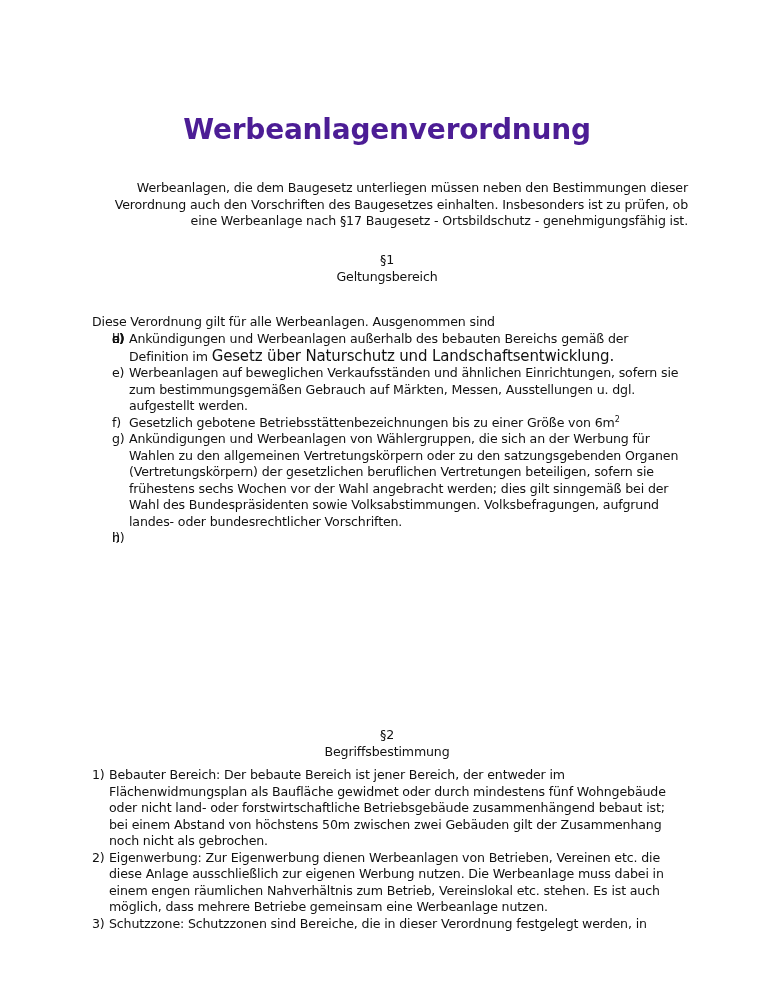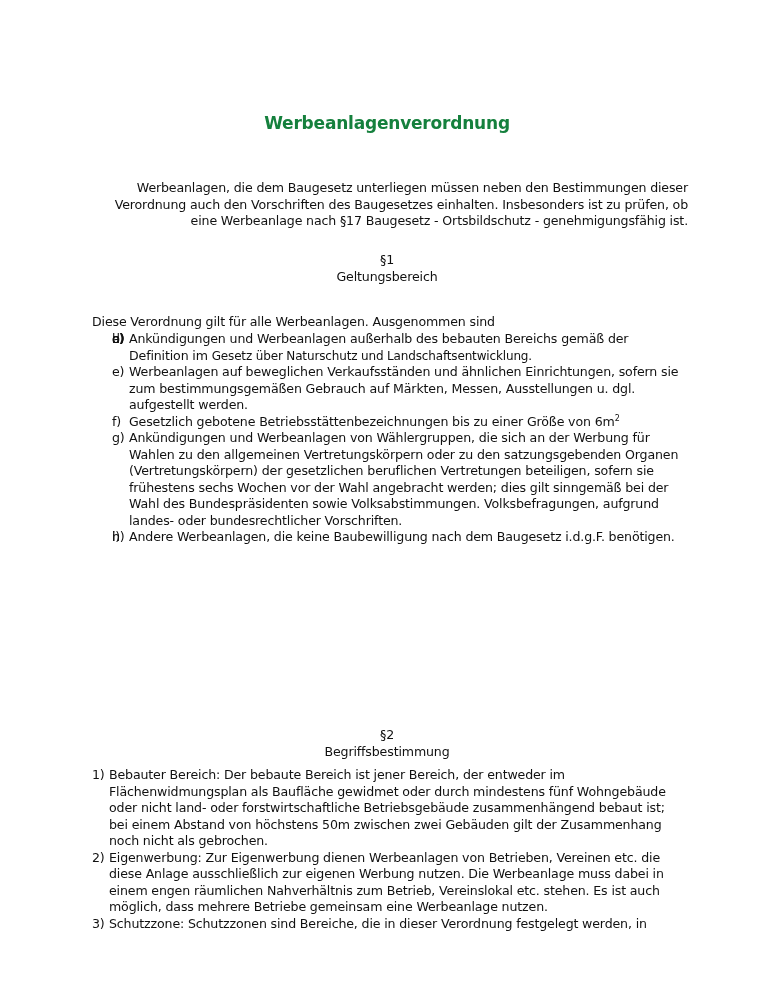--- a/index.html
+++ b/index.html
@@ -3,36 +3,36 @@
 <meta charset="utf-8">
 <style>
   html, body { margin: 0; padding: 0; background: #ffffff; }
   body {
     width: 768px; height: 994px; overflow: hidden; position: relative;
     font-family: "DejaVu Sans", sans-serif; color: #111;
   }
   .page { position: absolute; left: 92px; top: 0; width: 590px; }
   .title {
     position: absolute; left: 0; width: 590px; top: 113px; text-align: center;
-    font-family: "DejaVu Sans", sans-serif; font-weight: bold; font-size: 17px;
-    letter-spacing: -0.2px; margin: 0; color: #15803d;
+    font-family: "DejaVu Sans", sans-serif; font-weight: bold; font-size: 28px;
+    letter-spacing: -0.2px; margin: 0; color: #4c1d95;
   }
   .txt { font-size: 12.6px; line-height: 16.5px; letter-spacing: -0.15px; }
   .intro { position: absolute; left: -6px; width: 602px; top: 180px; text-align: right; margin: 0; }
   .sec-head { position: absolute; left: 0; width: 590px; text-align: center; margin: 0; }
   .sec1-head { top: 252px; }
   .sec2-head { top: 727px; }
   .lead { position: absolute; left: 0; top: 314px; margin: 0; }
   ol.alpha { position: absolute; left: 0; top: 331px; margin: 0; padding: 0; list-style: none; width: 590px; }
   ol.alpha li { position: relative; padding-left: 37px; }
   ol.alpha li .mk { position: absolute; left: 20px; top: 0; width: 16px; }
   ol.num { position: absolute; left: 0; top: 767px; margin: 0; padding: 0; list-style: none; width: 592px; }
   ol.num li { position: relative; padding-left: 17px; }
   ol.num li .mk { position: absolute; left: 0; top: 0; }
-  .small { font-size: 12px; }
+  .small { font-size: 15px; }
   sup { font-size: 8px; line-height: 0; vertical-align: 5px; }
 </style>
 </head>
 <body>
 
 <div class="page">
   <h1 class="title">Werbeanlagenverordnung</h1>
 
   <p class="intro txt">Werbeanlagen, die dem Baugesetz unterliegen müssen neben den Bestimmungen dieser Verordnung auch den Vorschriften des Baugesetzes einhalten. Insbesonders ist zu prüfen, ob eine Werbeanlage nach §17 Baugesetz - Ortsbildschutz - genehmigungsfähig ist.</p>
 
@@ -45,21 +45,21 @@
 
   <ol class="alpha txt">
     <li><span class="mk">a)</span></li>
     <li><span class="mk">b)</span></li>
     <li><span class="mk">c)</span></li>
     <li><span class="mk">d)</span><span>Ankündigungen und Werbeanlagen außerhalb des bebauten Bereichs gemäß der Definition im </span><span class="small">Gesetz über Naturschutz und Landschaftsentwicklung.</span></li>
     <li><span class="mk">e)</span><span>Werbeanlagen auf beweglichen Verkaufsständen und ähnlichen Einrichtungen, sofern sie zum bestimmungsgemäßen Gebrauch auf Märkten, Messen, Ausstellungen u. dgl. aufgestellt werden.</span></li>
     <li><span class="mk">f)</span><span>Gesetzlich gebotene Betriebsstättenbezeichnungen bis zu einer Größe von 6m</span><sup>2</sup></li>
     <li><span class="mk">g)</span><span>Ankündigungen und Werbeanlagen von Wählergruppen, die sich an der Werbung für Wahlen zu den allgemeinen Vertretungskörpern oder zu den satzungsgebenden Organen (Vertretungskörpern) der gesetzlichen beruflichen Vertretungen beteiligen, sofern sie frühestens sechs Wochen vor der Wahl angebracht werden; dies gilt sinngemäß bei der Wahl des Bundespräsidenten sowie Volksabstimmungen. Volksbefragungen, aufgrund landes- oder bundesrechtlicher Vorschriften.</span></li>
     <li><span class="mk">h)</span></li>
-    <li><span class="mk">i)</span><span>Andere Werbeanlagen, die keine Baubewilligung nach dem Baugesetz i.d.g.F. benötigen.</span></li>
+    <li><span class="mk">i)</span></li>
   </ol>
 
   <div class="sec-head sec2-head txt">
     <div>§2</div>
     <div>Begriffsbestimmung</div>
   </div>
 
   <ol class="num txt">
     <li><span class="mk">1)</span><span>Bebauter Bereich: Der bebaute Bereich ist jener Bereich, der entweder im Flächenwidmungsplan als Baufläche gewidmet oder durch mindestens fünf Wohngebäude oder nicht land- oder forstwirtschaftliche Betriebsgebäude zusammenhängend bebaut ist; bei einem Abstand von höchstens 50m zwischen zwei Gebäuden gilt der Zusammenhang noch nicht als gebrochen.</span></li>
     <li><span class="mk">2)</span><span>Eigenwerbung: Zur Eigenwerbung dienen Werbeanlagen von Betrieben, Vereinen etc. die diese Anlage ausschließlich zur eigenen Werbung nutzen. Die Werbeanlage muss dabei in einem engen räumlichen Nahverhältnis zum Betrieb, Vereinslokal etc. stehen. Es ist auch möglich, dass mehrere Betriebe gemeinsam eine Werbeanlage nutzen.</span></li>

